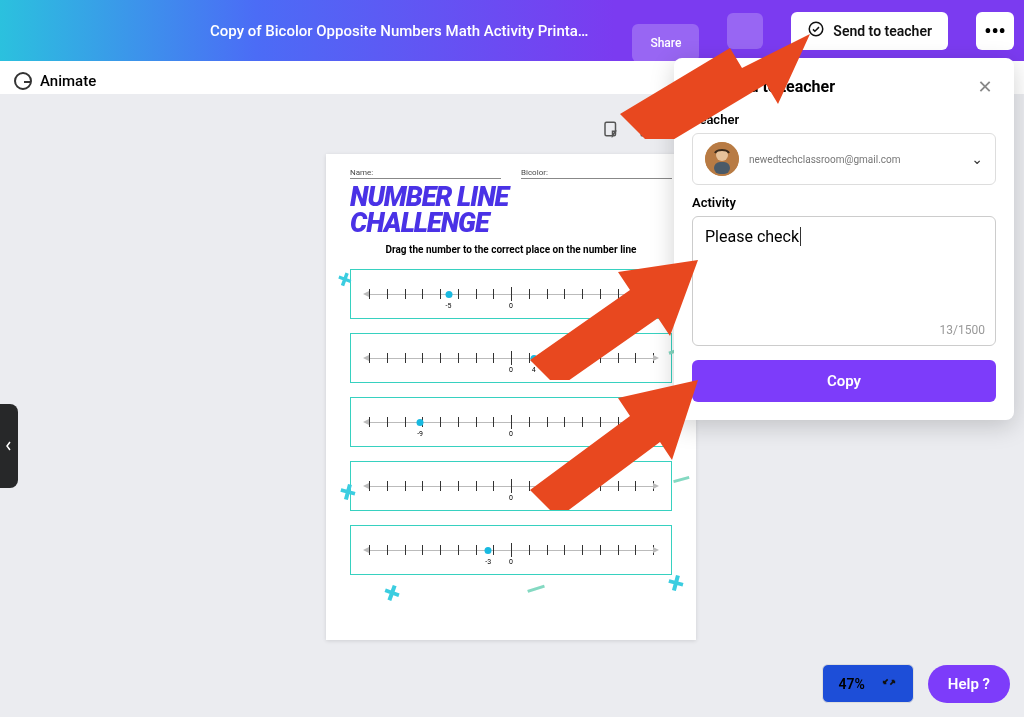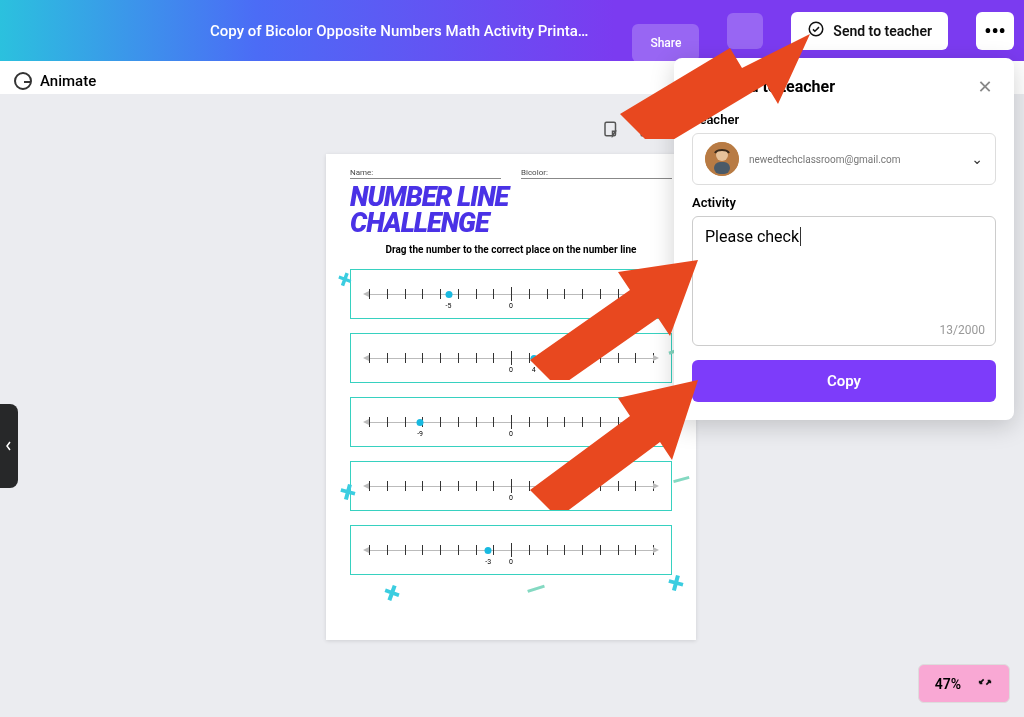--- a/index.html
+++ b/index.html
@@ -52,21 +52,21 @@
 
   
   .page-tools { position:absolute; left:600px; top:24px; display:flex; gap:12px; }
   .page-tool { width:22px; height:22px; display:flex; align-items:center; justify-content:center; color:#555; }
 
   
   .expand-tab { position:absolute; left:0; top:310px; width:18px; height:84px; background:#272829; border-radius:0 8px 8px 0; display:flex; align-items:center; justify-content:center; color:#fff; font-size:10px; cursor:pointer; }
 
   
   .bottom-ctrls { position:absolute; right:14px; bottom:14px; display:flex; align-items:center; gap:14px; }
-  .zoom { background:#f9a8d4; border:1px solid #ddd; border-radius:6px; padding:9px 16px; font-size:14px; font-weight:600; display:flex; align-items:center; gap:16px; }
+  .zoom { background:#1d4ed8; border:1px solid #ddd; border-radius:6px; padding:9px 16px; font-size:14px; font-weight:600; display:flex; align-items:center; gap:16px; }
   .help { background:#7d3cfa; color:#fff; border:none; border-radius:22px; padding:10px 20px; font-size:15px; font-weight:600; cursor:pointer; }
 
   
   .popover {
     position:absolute; right:10px; top:58px; width:340px; background:#fff; border-radius:8px; box-shadow:0 6px 24px rgba(0,0,0,0.18); padding:16px 18px 18px; z-index:20;
   }
   .pop-head { display:flex; align-items:center; gap:10px; margin-bottom:14px; }
   .pop-head svg { width:20px; height:20px; }
   .pop-title { font-size:16px; font-weight:700; flex:1; }
   .pop-close { width:22px; height:22px; color:#888; cursor:pointer; display:flex; align-items:center; justify-content:center; font-size:18px; }
@@ -290,20 +290,21 @@
 
 <div class="bottom-ctrls">
   <div class="zoom">
     <span>47%</span>
     <span>
       <svg width="16" height="16" viewBox="0 0 24 24" fill="none" stroke="#111" stroke-width="2.5">
           <path d="M4 14l6-6M4 14v-4m0 4h4M20 10l-6 6m6-6v4m0-4h-4"></path>
         </svg>
     </span>
   </div>
+  <button class="help">Help ?</button>
 </div>
 
 <div class="popover">
   <div class="pop-head">
     <span>
       <svg viewBox="0 0 24 24" fill="none" stroke="#111" stroke-width="2">
           <circle cx="12" cy="12" r="9"></circle>
           <path d="M8 12.5l2.5 2.5L16 9.5"></path>
         </svg>
     </span>
@@ -323,21 +324,21 @@
     </div>
     <div class="teacher-info">
       <div class="teacher-email">newedtechclassroom@gmail.com</div>
     </div>
     <div class="chev">⌄</div>
   </div>
 
   <div class="pop-label">Activity</div>
   <div class="msg-box">
     <span class="cursor">Please check </span>
-    <div class="msg-count">13/2000</div>
+    <div class="msg-count">13/1500</div>
   </div>
 
   <button class="send-btn">Copy</button>
 </div>
 
 <div class="arrow" style="left:620px; top:34px;">
   <svg width="190" height="105">
       <polygon points="0,80 110,14 122,34 190,0 158,70 146,50 36,116" fill="#e8481f"></polygon>
     </svg>
 </div>

